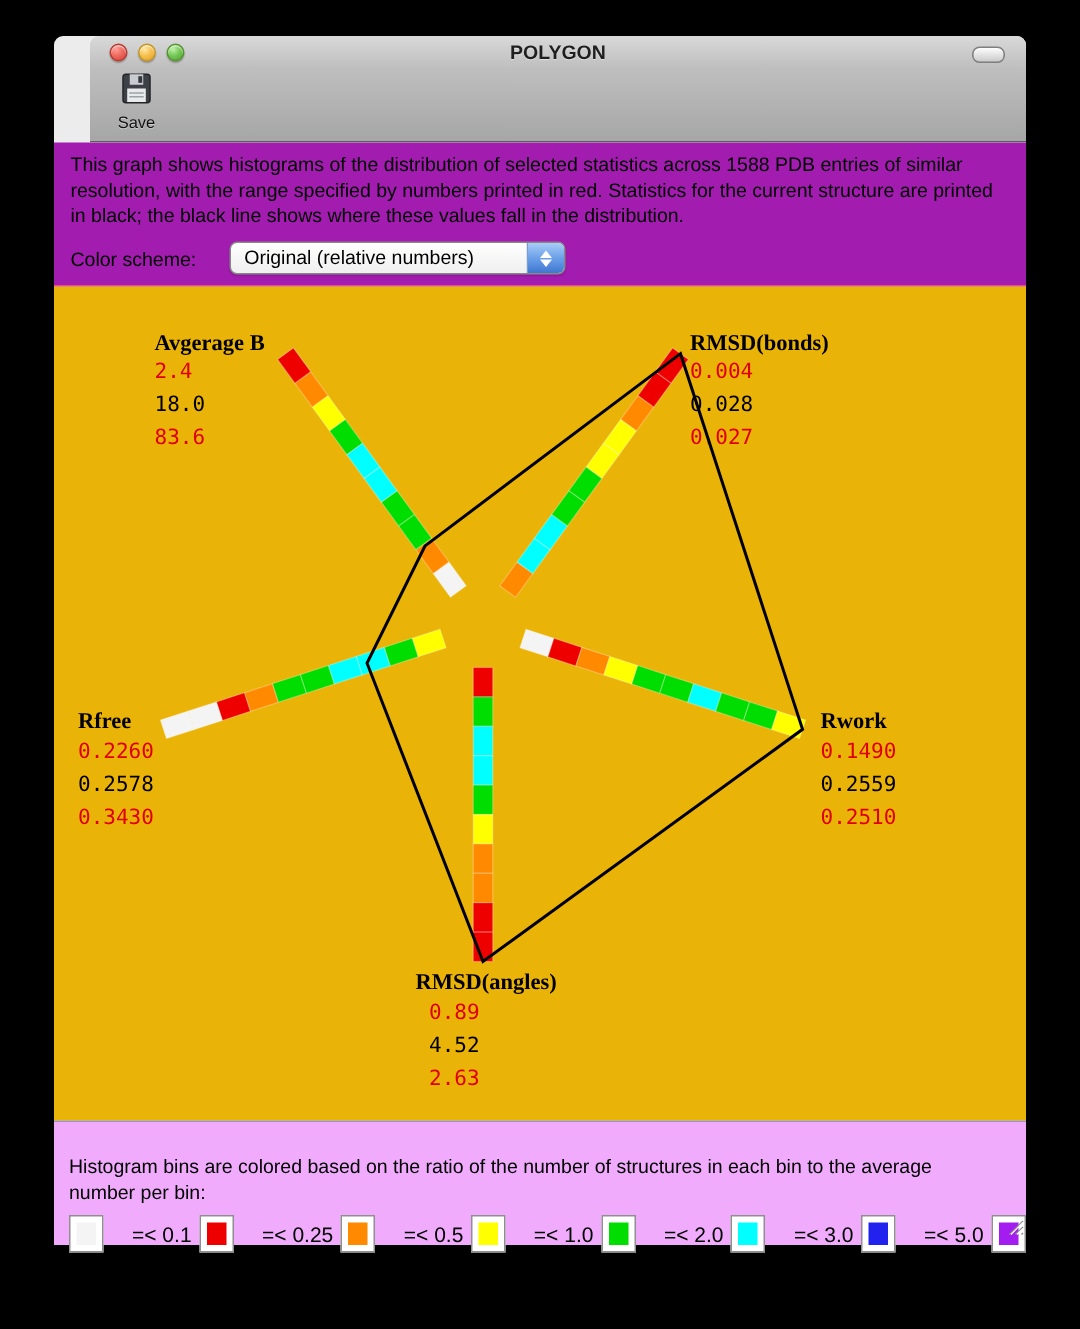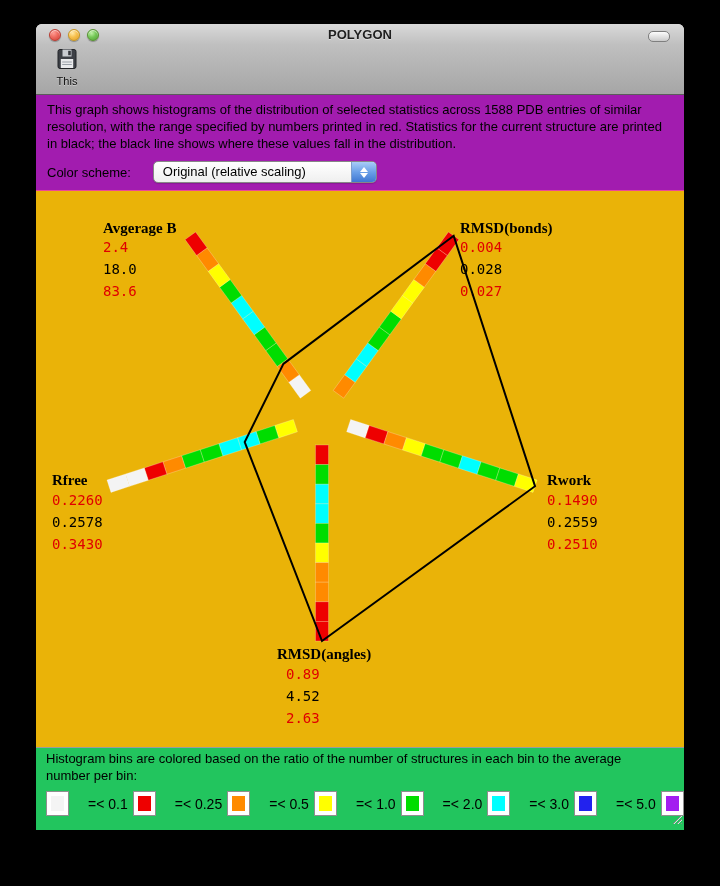--- a/index.html
+++ b/index.html
@@ -2,21 +2,21 @@
 <html><head>
 <meta charset="utf-8">
 <style>
   html,body{margin:0;padding:0;background:#000;width:720px;height:886px;overflow:hidden;
     font-family:"Liberation Sans",sans-serif;}
   .stage{position:relative;width:720px;height:886px;background:#000;}
   .window{position:absolute;left:36px;top:24px;width:648px;height:806px;background:#ececec;
     border-radius:6px 6px 0 0;box-shadow:0 10px 28px rgba(0,0,0,.65);}
   
   .chrome{position:relative;height:70px;border-radius:6px 6px 0 0;
-    background:linear-gradient(#d9d9d9,#bfbfbf 30%,#a6a6a6);border-bottom:1px solid #5c5c5c;}
+    background:linear-gradient(#d9d9d9,#bfbfbf 30%,#a6a6a6);border-bottom:1px solid #5c5c5c;margin-left:24px;}
   .titlebar{position:relative;height:22px;}
   .title{position:absolute;left:0;right:0;top:0;height:22px;line-height:22px;text-align:center;
     font-size:13px;font-weight:700;color:#1f1f1f;text-shadow:0 1px 0 rgba(255,255,255,.45);}
   .lights{position:absolute;left:13px;top:5px;display:flex;gap:7px;}
   .light{width:12px;height:12px;border-radius:50%;box-shadow:inset 0 1px 1px rgba(255,255,255,.7),0 1px 1px rgba(0,0,0,.3);}
   .light.red{background:radial-gradient(circle at 35% 30%,#ff9d94,#ee6a5f 45%,#cf3d33);border:1px solid #b93a30;box-sizing:border-box;}
   .light.yellow{background:radial-gradient(circle at 35% 30%,#ffe9a8,#f7c04c 45%,#dd9e2a);border:1px solid #c6951f;box-sizing:border-box;}
   .light.green{background:radial-gradient(circle at 35% 30%,#c0f0a8,#74c856 45%,#4f9e34);border:1px solid #55932e;box-sizing:border-box;}
   .pill{position:absolute;right:14px;top:7px;width:20px;height:9px;border-radius:5px;
     border:1px solid #7f7f7f;background:linear-gradient(#fdfdfd,#cacaca);}
@@ -36,22 +36,22 @@
   .popup .cap2{position:absolute;right:0;top:0;bottom:0;width:24px;border-radius:0 4px 4px 0;
     background:linear-gradient(#a9cdf8,#6ba0e8 50%,#3f77d2);display:flex;flex-direction:column;
     align-items:center;justify-content:center;gap:1px;border-left:1px solid #7d9ecb;}
   .popup .arr{width:0;height:0;border-left:4px solid transparent;border-right:4px solid transparent;}
   .popup .arr.up{border-bottom:5px solid #fff;}
   .popup .arr.down{border-top:5px solid #fff;}
   
   .plot{position:relative;height:556px;background:#eab308;}
   .plot svg{display:block;}
   
-  .legend{height:83px;border-top:1px solid #9b9b9b;background:#22c55e;box-sizing:border-box;
-    padding:2px 10px 0 10px;position:relative;}
+  .legend{height:83px;border-top:1px solid #9b9b9b;background:#f0abfc;box-sizing:border-box;
+    padding:21px 10px 0 10px;position:relative;}
   .legend p{margin:0;font-size:13px;line-height:17px;color:#000;width:620px;}
   .bins{display:flex;align-items:center;margin-top:7px;}
   .swatch{width:21px;height:23px;border:1px solid #8f8f8f;background:#fff;display:flex;
     align-items:center;justify-content:center;flex:0 0 auto;}
   .swatch .chip{width:13px;height:15px;}
   .bin-label{font-size:14px;color:#000;margin:0 5px 0 19px;white-space:nowrap;}
   .grip{position:absolute;right:1px;bottom:1px;}
   text.axis-label{font-family:"Liberation Serif",serif;font-weight:700;font-size:15px;fill:#000;}
   text.axis-value{font-family:"DejaVu Sans Mono","Liberation Mono",monospace;font-size:14px;}
 </style>
@@ -76,31 +76,31 @@
           <span>
             <svg width="22" height="22" viewBox="0 0 22 22">
               <rect x="2" y="1.5" width="18" height="19" rx="2" fill="#3d4046" stroke="#222428" stroke-width="1"></rect>
               <path d="M6.5 1.5 h9 v7 h-9 z" fill="#c9ccd1"></path>
               <rect x="12.2" y="2.8" width="2.6" height="4.4" fill="#34373c"></rect>
               <rect x="4.8" y="11" width="12.4" height="9" fill="#e9eaec"></rect>
               <line x1="6.2" y1="14" x2="15.8" y2="14" stroke="#9aa0a8" stroke-width="1"></line>
               <line x1="6.2" y1="16.5" x2="15.8" y2="16.5" stroke="#9aa0a8" stroke-width="1"></line>
             </svg>
           </span>
-          <span class="cap">This</span>
+          <span class="cap">Save</span>
         </div>
       </div>
     </div>
 
     <div class="info">
       <p>This graph shows histograms of the distribution of selected statistics across 1588 PDB entries of similar resolution, with the range specified by numbers printed in red.  Statistics for the current structure are printed in black; the black line shows where these values fall in the distribution.</p>
       <div class="scheme-row">
         <span class="scheme-label">Color scheme:</span>
         <div class="popup">
-          <span class="val">Original (relative scaling)</span>
+          <span class="val">Original (relative numbers)</span>
           <span class="cap2">
             <span class="arr up"></span>
               <span class="arr down"></span>
           </span>
         </div>
       </div>
     </div>
 
     <div class="plot">
       <svg width="648" height="556" viewBox="0 0 648 556">

